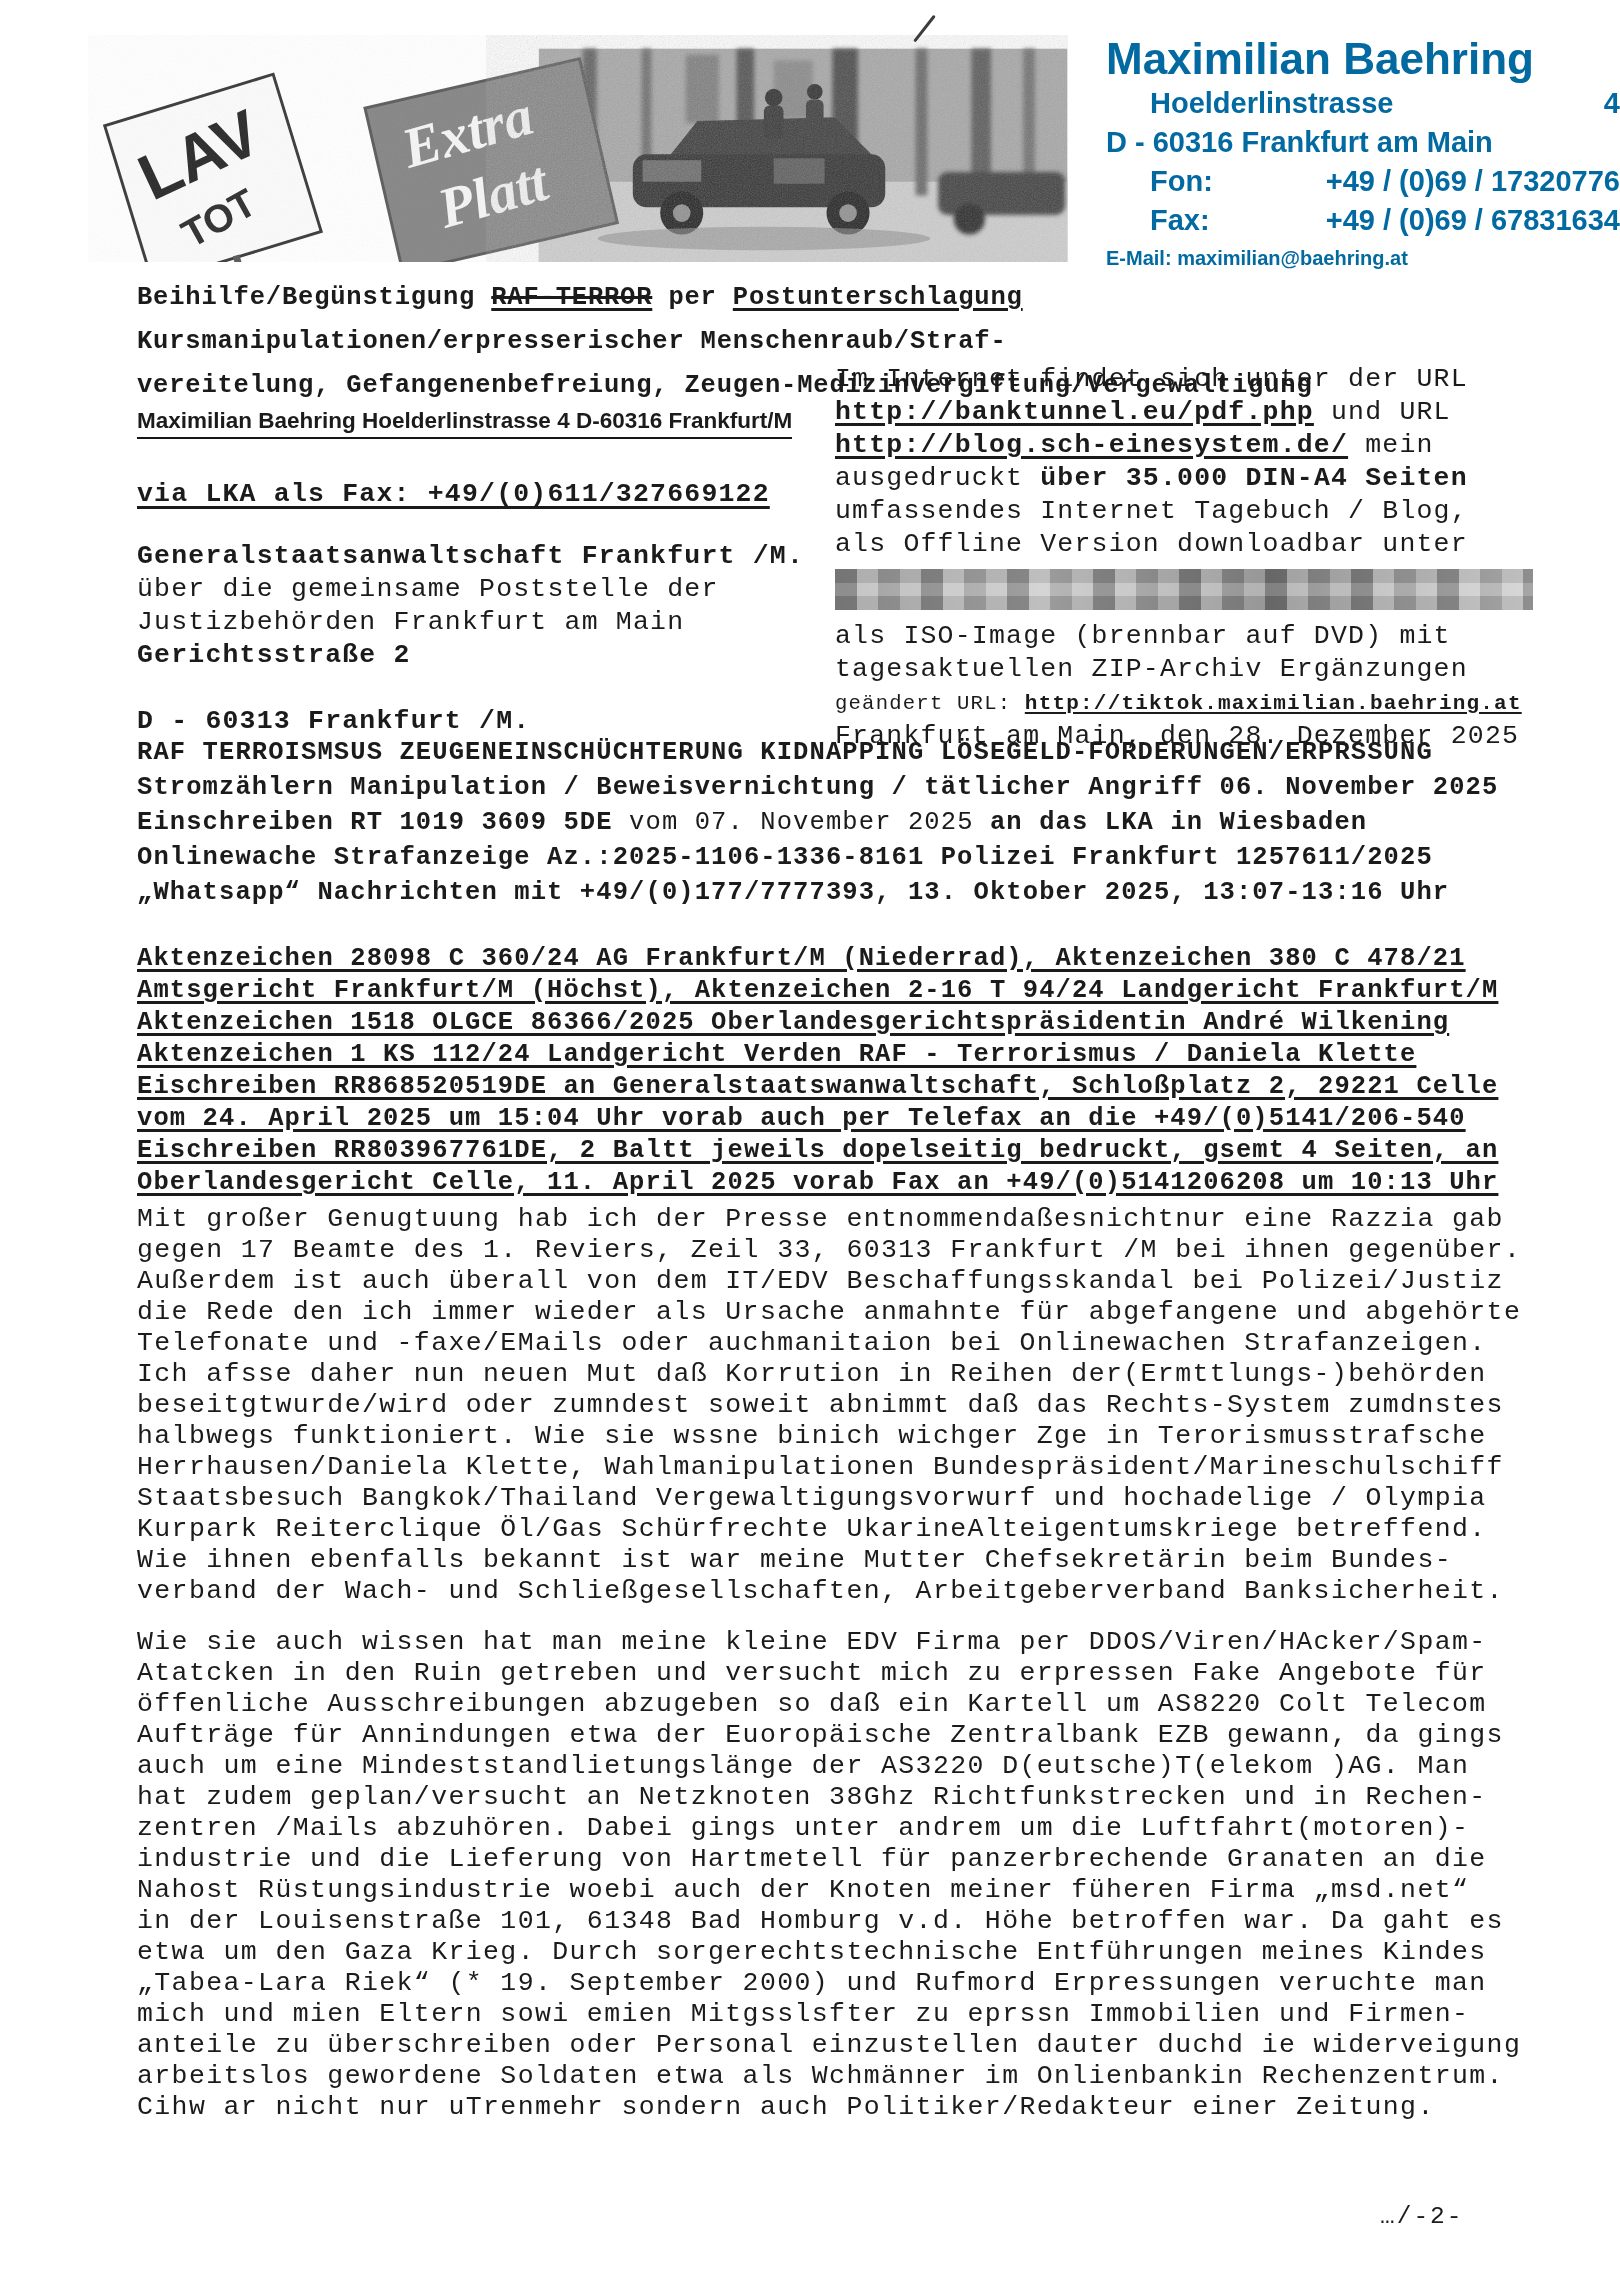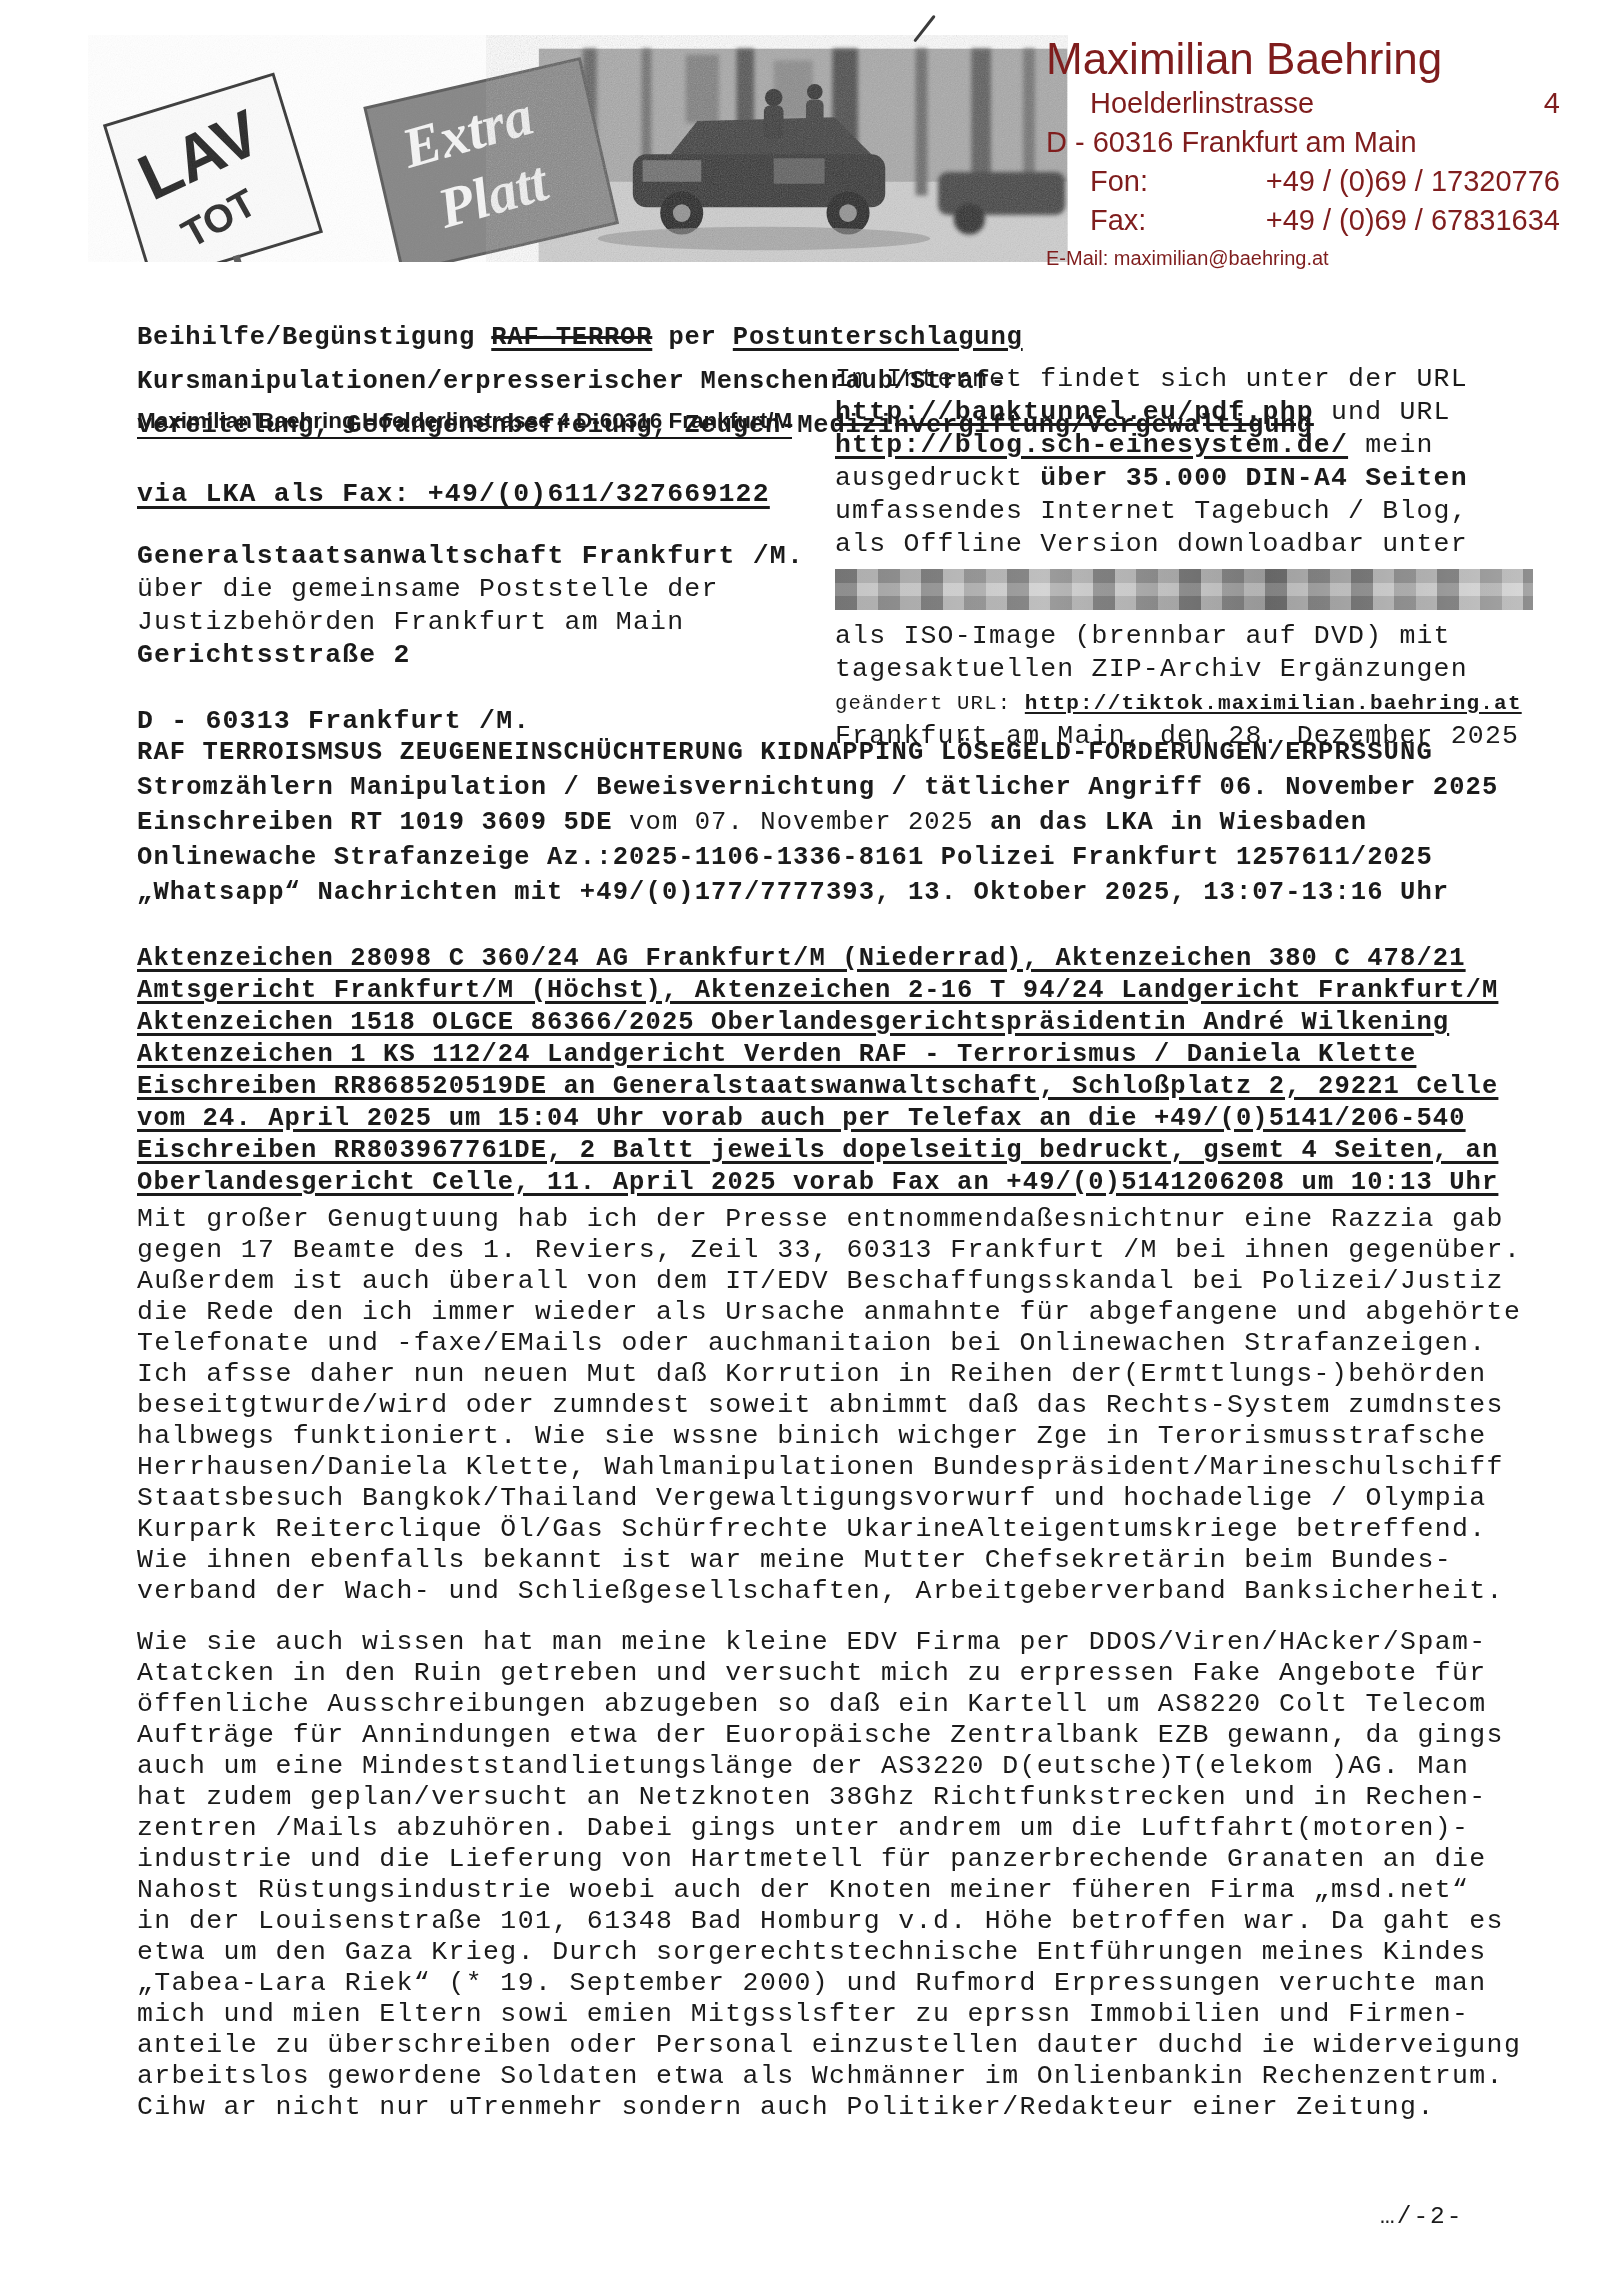--- a/index.html
+++ b/index.html
@@ -7,29 +7,29 @@
     position:relative;width:1620px;height:2292px;background:#ffffff;
     overflow:hidden;color:#1b1b1b;
     font-family:"Liberation Mono","DejaVu Sans Mono",monospace;
   }
   
   .photo{position:absolute;left:88px;top:35px;width:980px;height:227px;}
   
   .pen-mark{position:absolute;left:923px;top:11.8px;width:2.9px;height:33px;background:#3c3c3c;
     transform:rotate(38deg);border-radius:2px;}
   
-  .contact{position:absolute;left:1046px;top:33px;width:514px;
-    font-family:"Liberation Sans",sans-serif;font-weight:400;color:#7f1d1d;}
+  .contact{position:absolute;left:1106px;top:33px;width:514px;
+    font-family:"Liberation Sans",sans-serif;font-weight:700;color:#0369a1;}
   .c-name{font-size:44px;letter-spacing:0px;line-height:51px;white-space:nowrap;}
   .c-row{display:flex;justify-content:space-between;font-size:29px;line-height:39px;margin-left:44px;}
   .c-line{font-size:29px;line-height:39px;}
   .c-email{font-size:20px;line-height:37px;white-space:nowrap;}
   
   .subject{position:absolute;left:137px;top:276px;width:1392px;
-    font-size:25.5px;line-height:44px;letter-spacing:0.8px;font-weight:700;margin-top:40px;}
+    font-size:25.5px;line-height:44px;letter-spacing:0.8px;font-weight:700;}
   
   .left-col{position:absolute;left:137px;top:378px;width:698px;}
   .sender-line{display:inline-block;font-family:"Liberation Sans",sans-serif;
     font-weight:700;font-size:22.5px;line-height:27.4px;border-bottom:2.9px solid #161616;
     padding-bottom:2.9px;white-space:nowrap;margin-top:29px;}
   .via-line{margin-top:40px;font-weight:700;font-size:26.5px;letter-spacing:1.2px;
     text-decoration:underline;text-decoration-thickness:2.9px;text-underline-offset:4.9px;
     white-space:nowrap;}
   .addr{margin-top:31px;font-size:26.5px;line-height:33px;letter-spacing:1.2px;}
   

